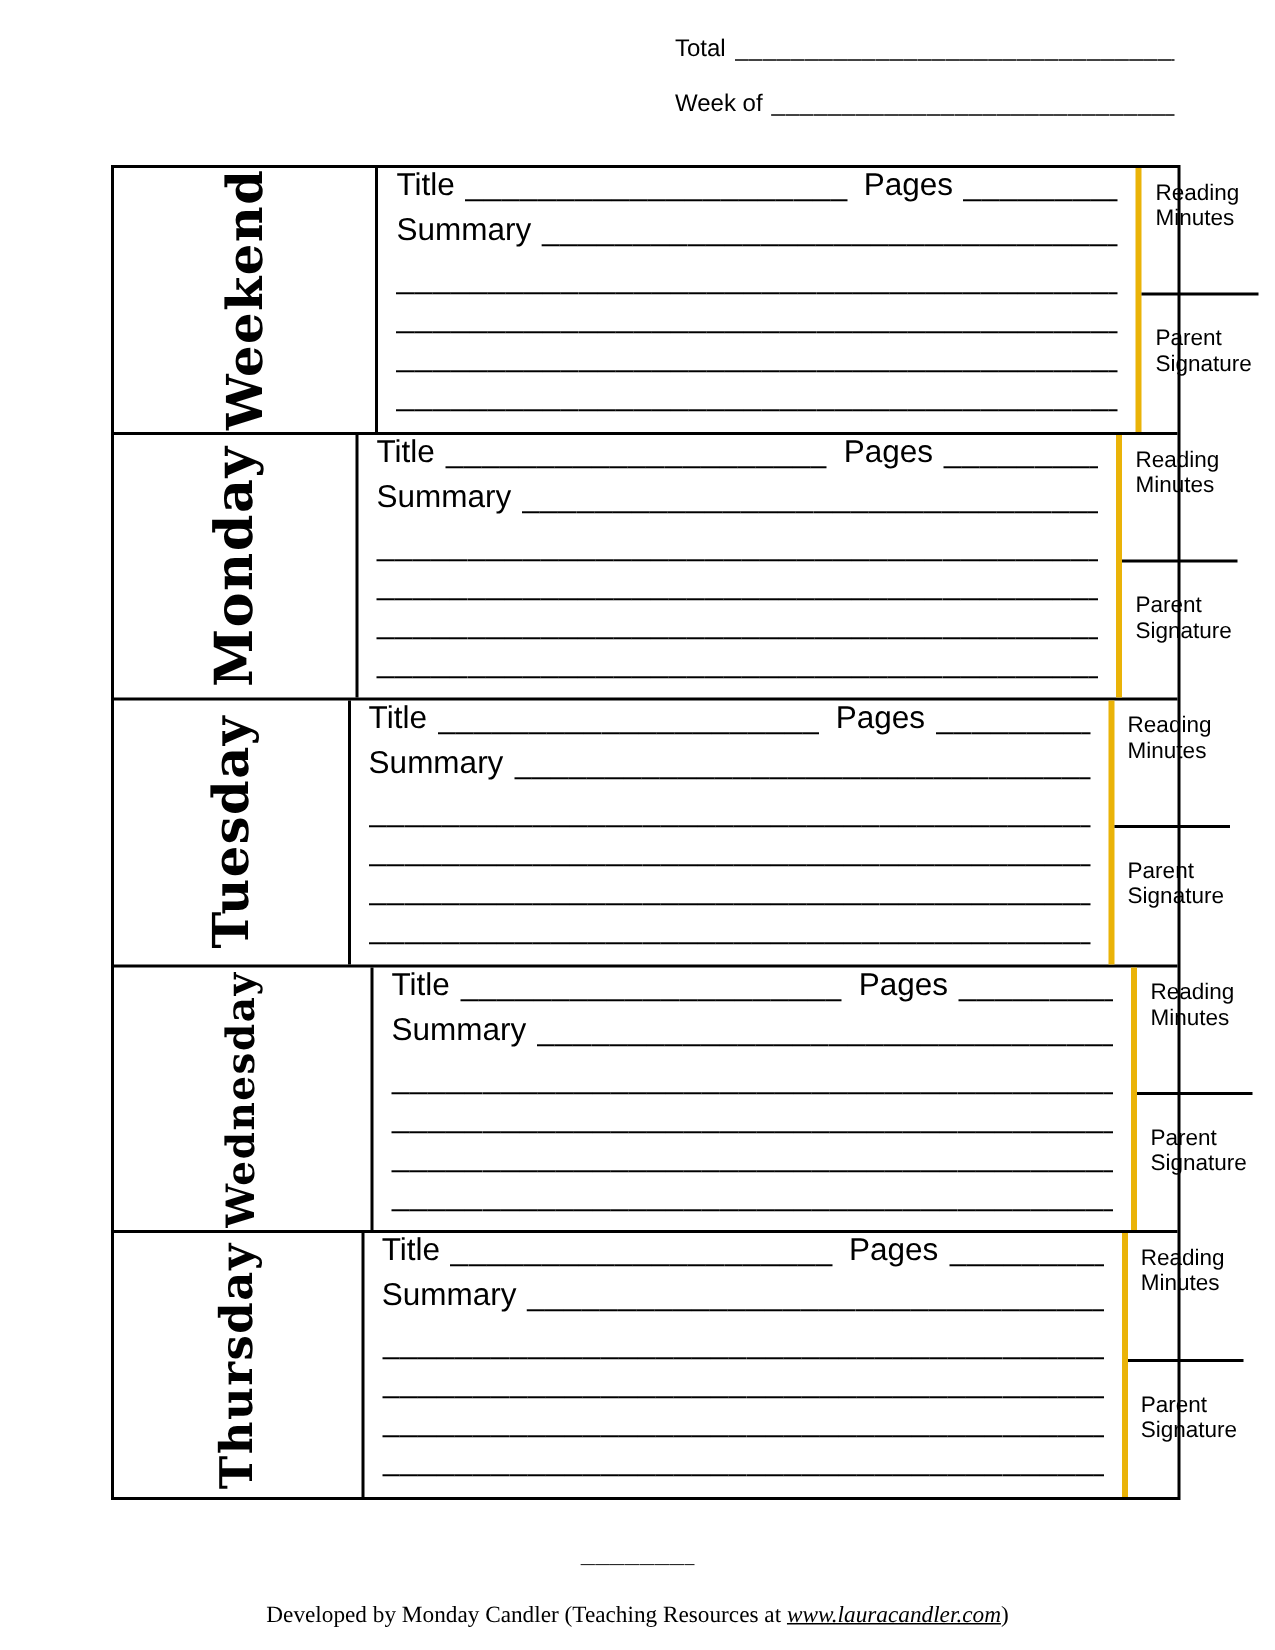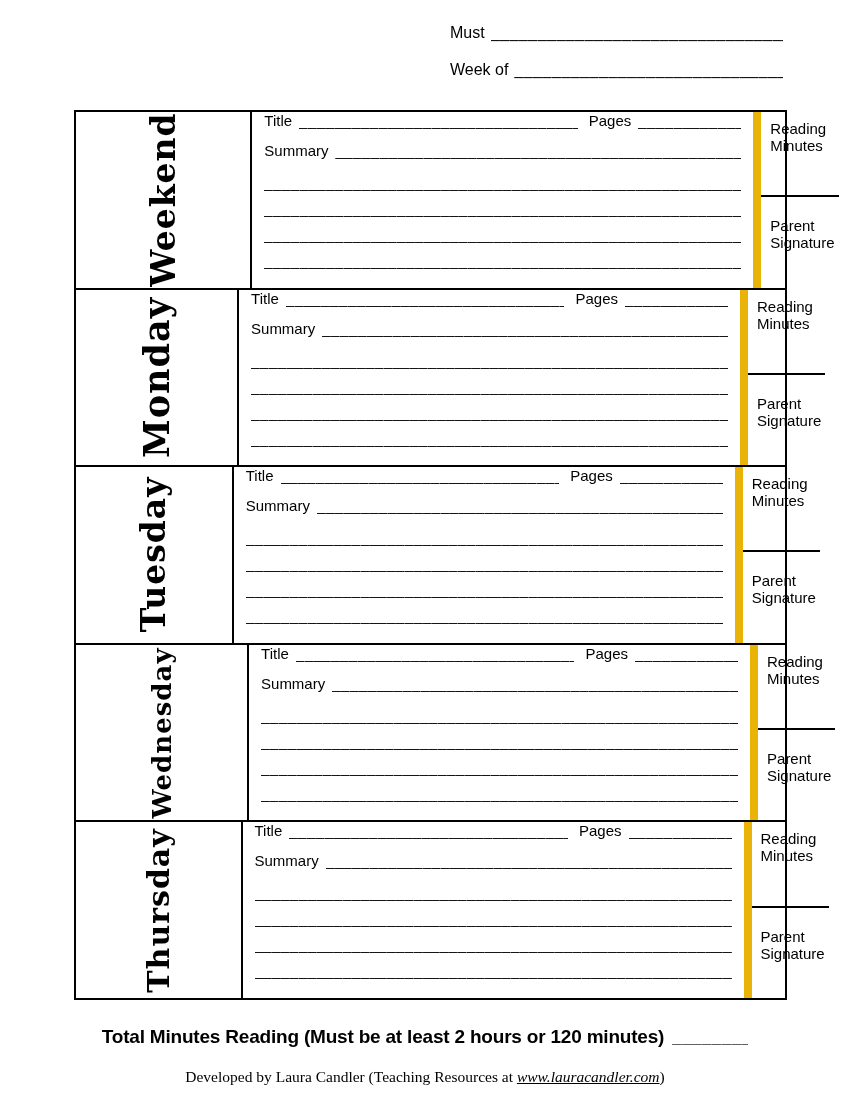--- a/index.html
+++ b/index.html
@@ -56,23 +56,23 @@
     font-weight: bold;
     letter-spacing: 1px;
   }
   .row-0 .day-text { font-size: 33px; }
   .row-1 .day-text { font-size: 35px; }
   .row-2 .day-text { font-size: 33px; }
   .row-3 .day-text { font-size: 26px; }
   .row-4 .day-text { font-size: 30px; }
 
   .main-cell {
-    flex: 0 0 509px; border-right: 8px solid #eab308;
+    flex: 0 0 509px; border-right: 4px solid #eab308;
     padding: 0 12px; overflow: hidden;
-    font-size: 15px;
+    font-size: 21px;
   }
   .line { display: flex; align-items: baseline; white-space: nowrap; }
   .title-line   { height: 30px; }
   .summary-line { height: 32px; }
   .blank-line   { height: 26px; }
   .line .lbl { margin-right: 7px; }
   .line .lbl-pages { margin-left: 11px; margin-right: 7px; }
   .pages-fill { flex: 0 0 103px; }
 
   .side-cell { flex: 1 1 auto; display: flex; flex-direction: column; font-size: 15px; }
@@ -99,21 +99,21 @@
   .credit-link { text-decoration: underline; color: #000; font-style: italic; }
 </style>
 </head>
 <body>
 
 <div class="page">
 
 
   <div class="name-block">
     <div class="hline">
-      <span class="lbl">Must</span>
+      <span class="lbl">Total</span>
       <span class="fill grow">________________________________________________________________________________________________________________________________________</span>
     </div>
     <div class="hline">
       <span class="lbl">Week of</span>
       <span class="fill grow">________________________________________________________________________________________________________________________________________</span>
     </div>
   </div>
 
   <div class="log-table" id="log-table">
     <div class="row row-0">
@@ -301,21 +301,20 @@
           <span>Reading Minutes</span>
         </div>
         <div class="signature-cell">
           <span>Parent Signature</span>
         </div>
       </div>
     </div>
   </div>
 
   <div class="total-line">
-    <span class="lbl">Total Minutes Reading (Must be at least 2 hours or 120 minutes)</span>
     <span class="fill total-fill">________________________________________________________________________________________________________________________________________</span>
   </div>
 
   <div class="credit-line">
-    <span>Developed by Laura Candler (Teaching Resources at </span><span class="credit-link">www.lauracandler.com</span><span>)</span>
+    <span>Developed by Monday Candler (Teaching Resources at </span><span class="credit-link">www.lauracandler.com</span><span>)</span>
   </div>
 
 </div>
 
 </body></html>

